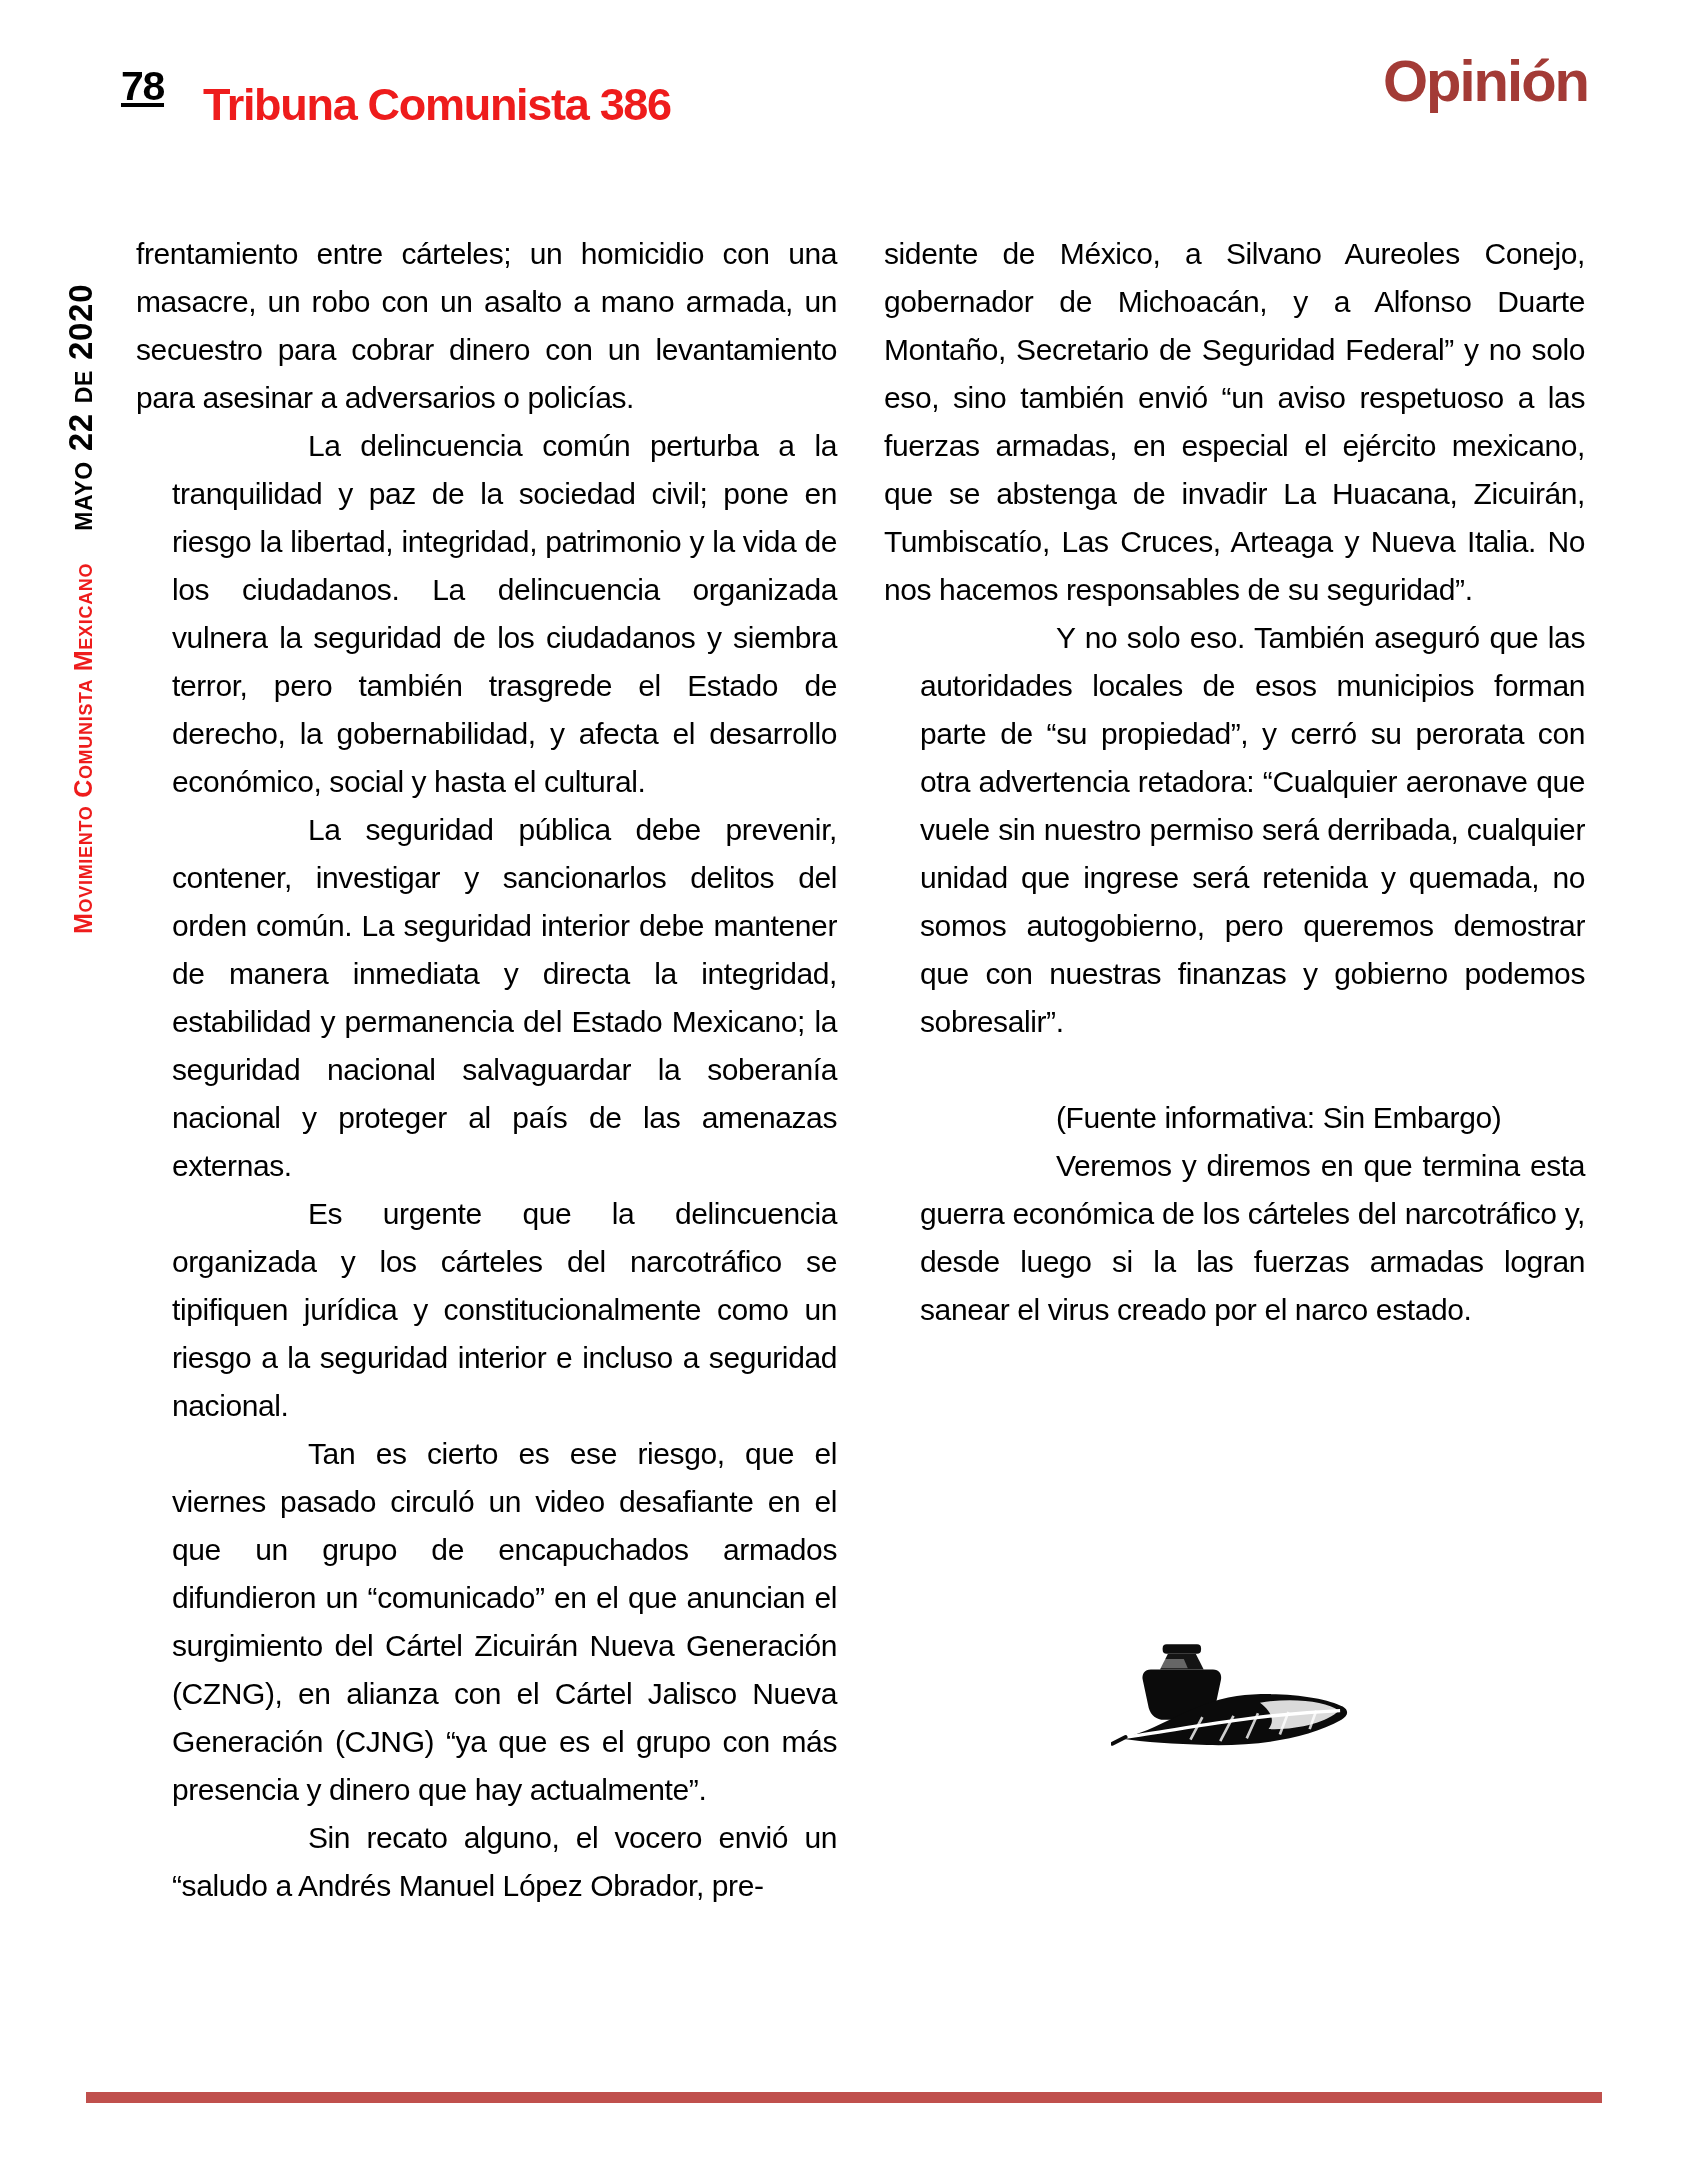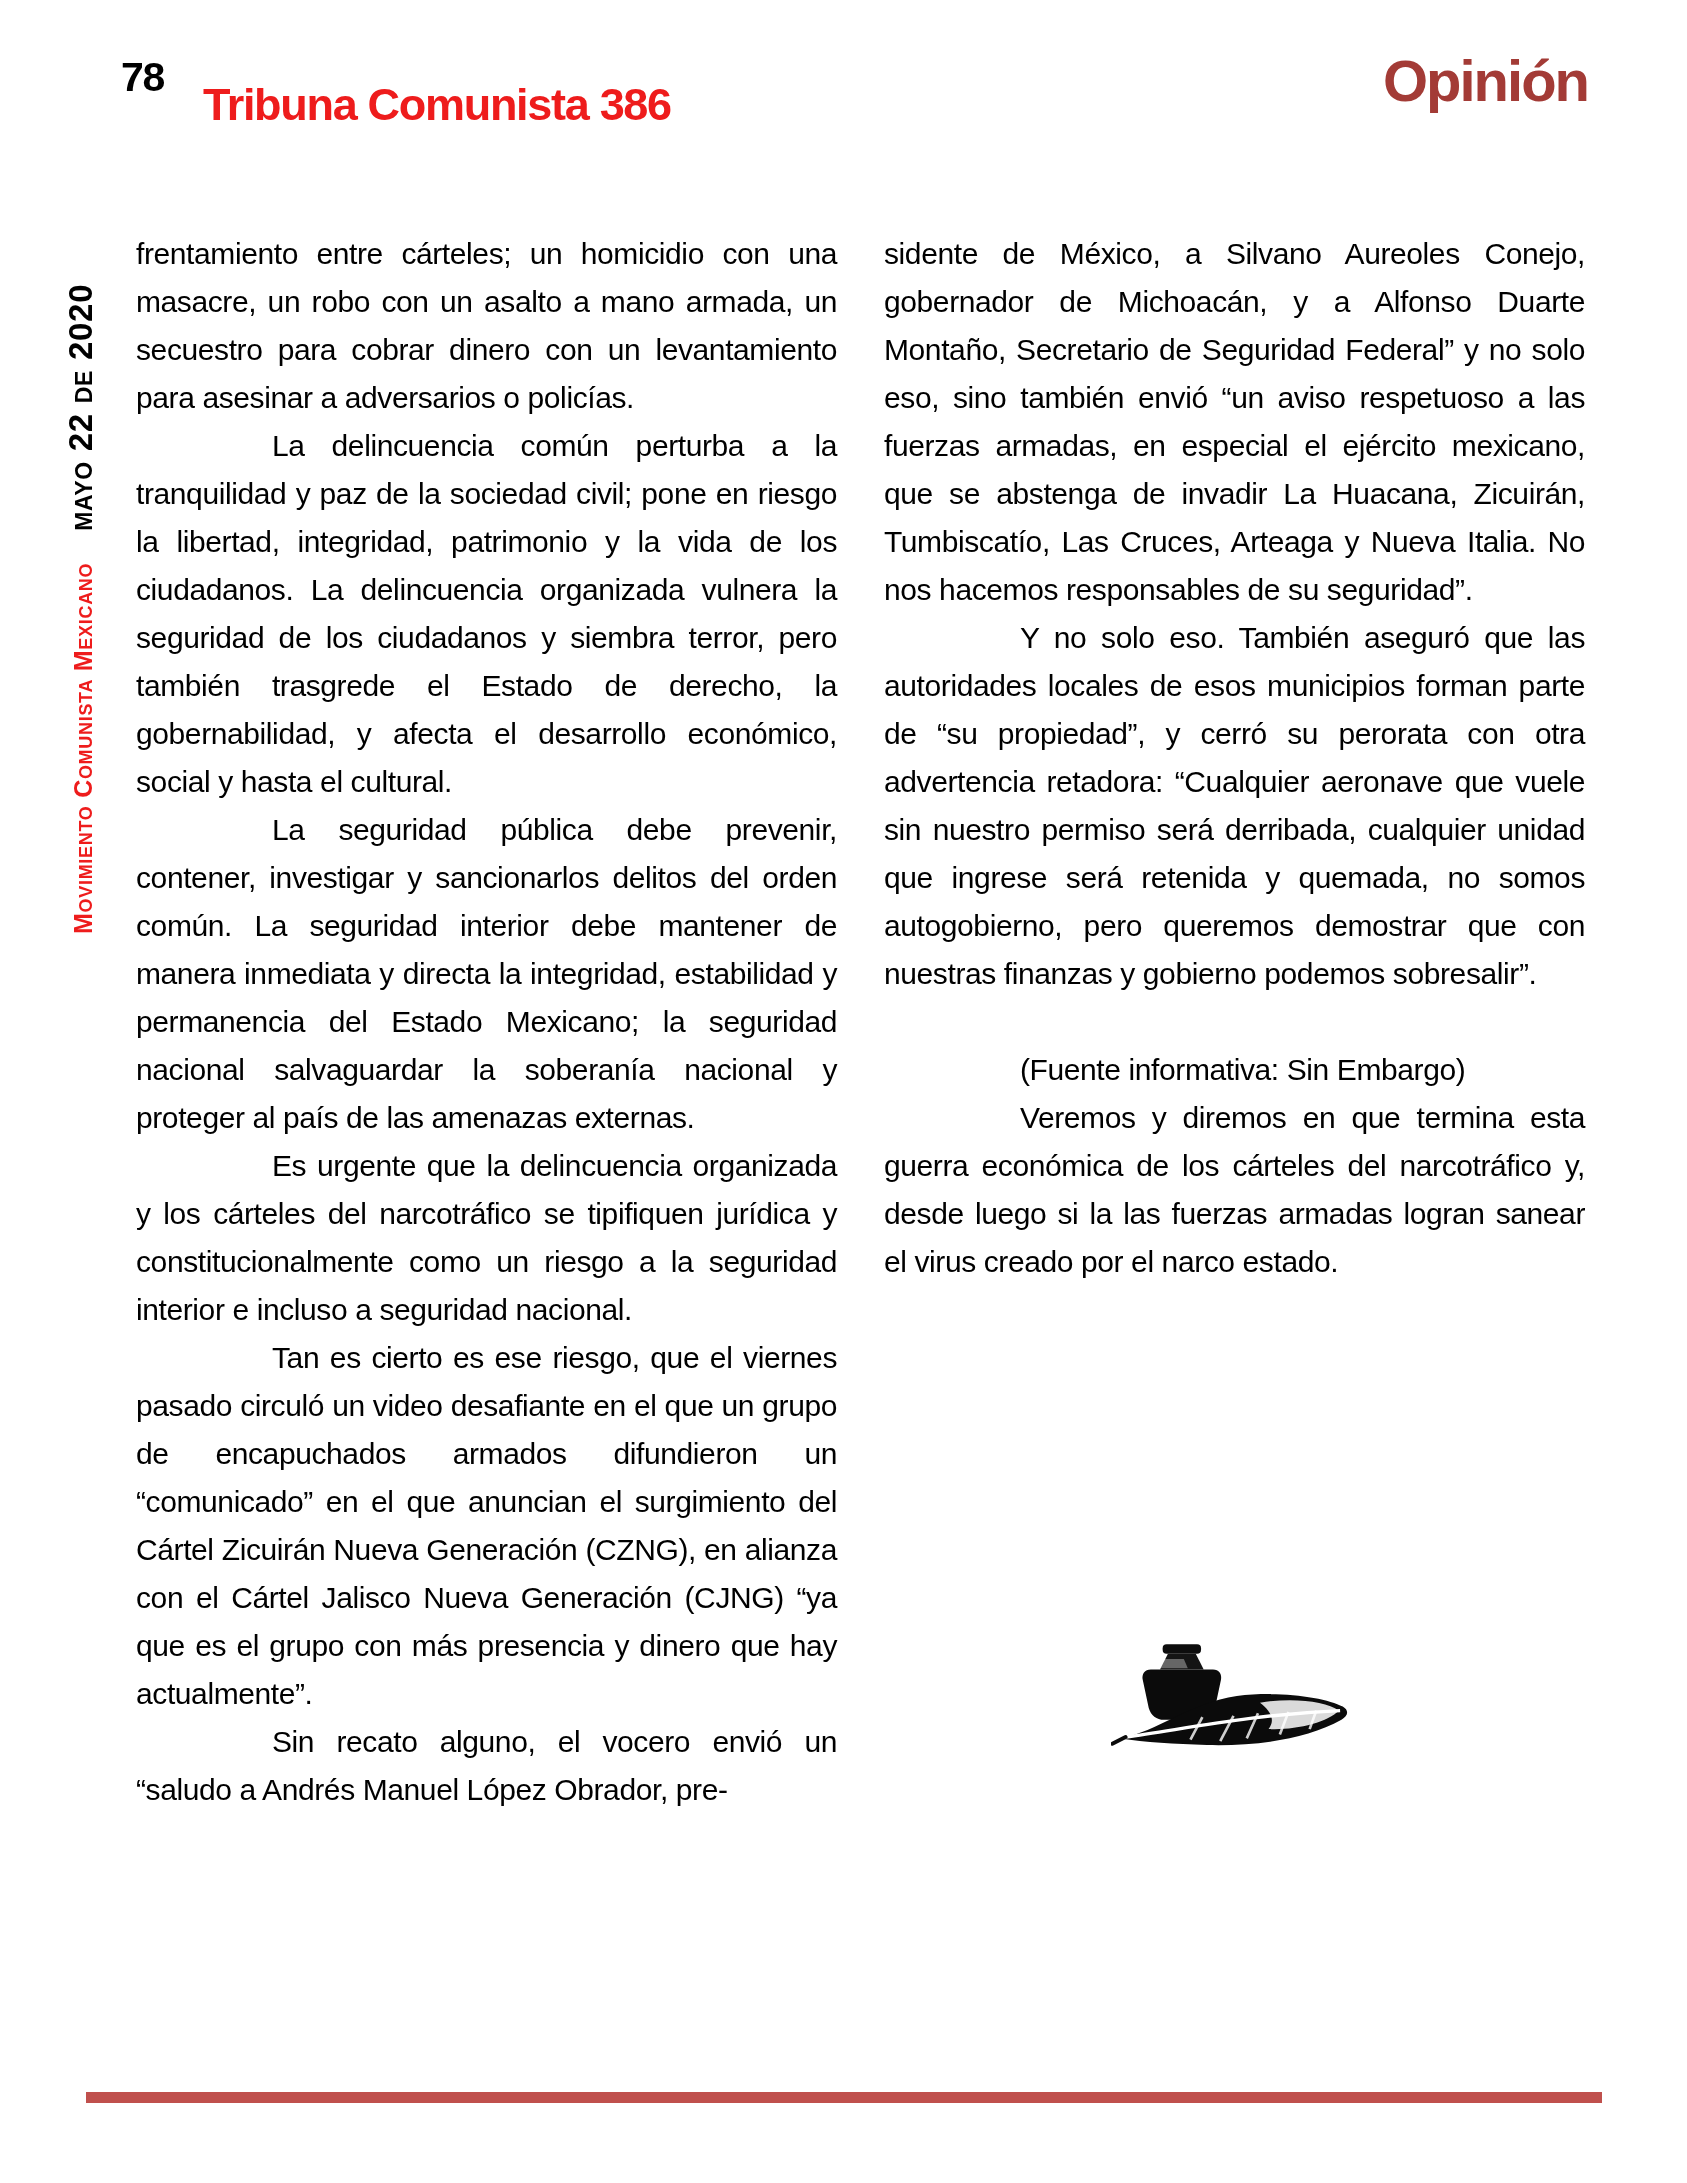--- a/index.html
+++ b/index.html
@@ -11,22 +11,22 @@
   }
   *{box-sizing:border-box;}
   html,body{margin:0;padding:0;}
   body{
     width:1687px;height:2183px;position:relative;overflow:hidden;
     background:var(--page-bg);color:var(--text-black);
     font-family:"Liberation Sans","DejaVu Sans",sans-serif;
   }
   
   .page-number{
-    position:absolute;left:121px;top:57px;
-    font-size:41px;font-weight:bold;letter-spacing:-1.3px;line-height:1;
+    position:absolute;left:121px;top:66px;
+    font-size:41px;font-weight:bold;letter-spacing:-1.3px;line-height:1;text-decoration:underline;
   }
   .masthead{position:absolute;left:203px;top:53px;margin-top:28px;}
   .masthead-title{
     font-size:45px;font-weight:bold;color:var(--brand-red);
     letter-spacing:-1.3px;line-height:1.05;white-space:nowrap;
   }
   .masthead-subtitle{
     font-size:38px;font-weight:bold;font-style:italic;
     letter-spacing:-1.3px;line-height:1.05;margin-top:14.6px;white-space:nowrap;
   }
@@ -45,21 +45,21 @@
   .sidebar-vertical .date{color:var(--text-black);font-size:33px;letter-spacing:0.7px;margin-left:32px;}
   
   .col{
     position:absolute;top:230px;width:701px;
     font-size:30px;line-height:48px;letter-spacing:-0.4px;
     text-align:justify;
   }
   .col-left{left:136px;}
   .col-right{left:884px;}
   .col p{margin:0;}
-  .col p.indent{text-indent:136px;}
+  .col p.indent{text-indent:136px;margin-left:36px;}
   .col p.gap-top{margin-top:48px;}
   
   .quill-illustration{
     position:absolute;left:1111px;top:1639px;width:245px;height:116px;
   }
   
   .footer-rule{
     position:absolute;left:86px;top:2092px;width:1516px;height:11.2px;
     background:var(--rule-red);
   }

